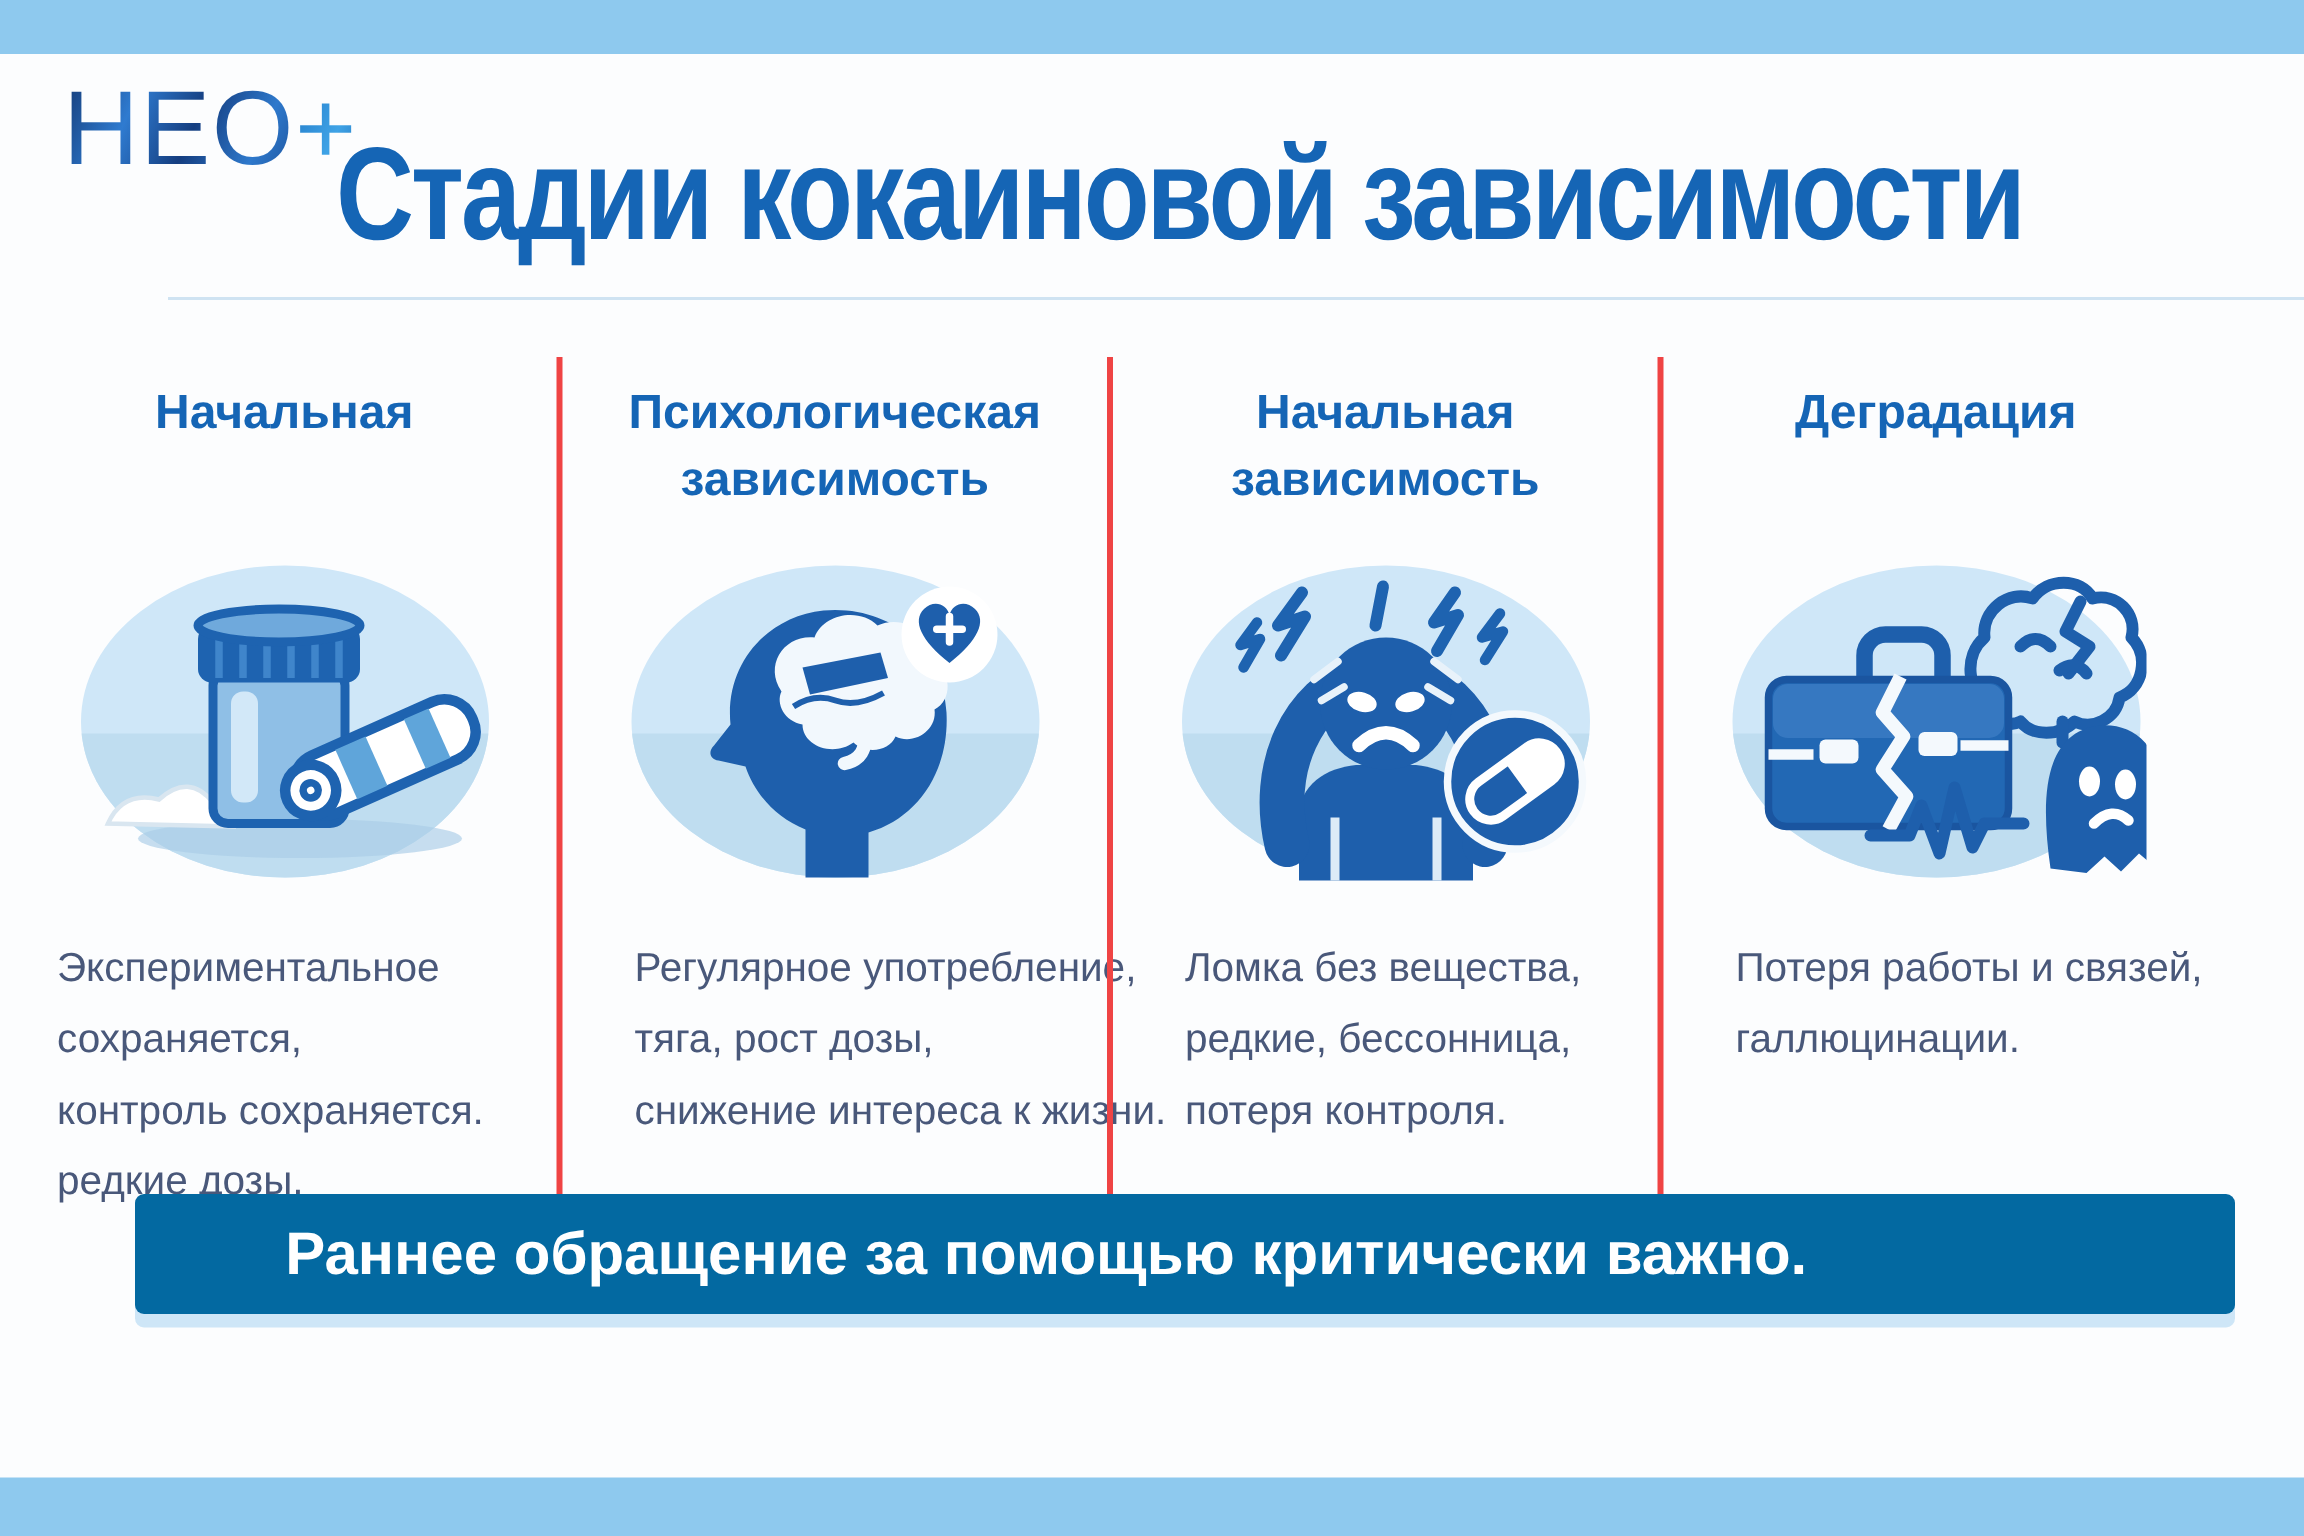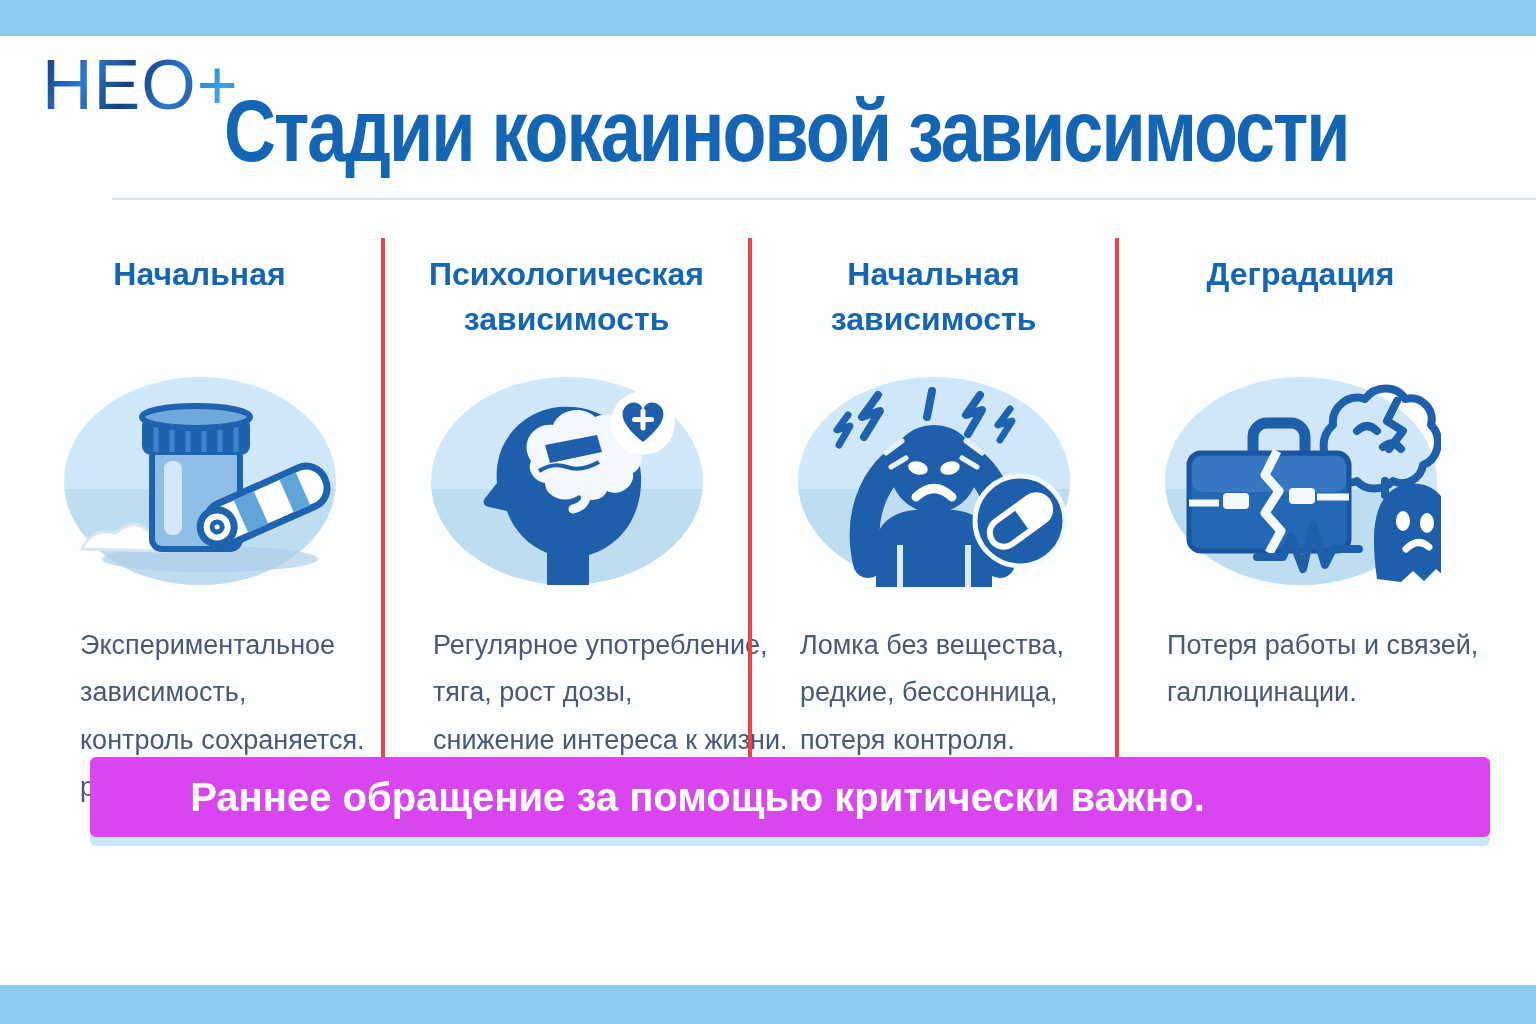--- a/index.html
+++ b/index.html
@@ -31,43 +31,43 @@
     position:absolute;left:224px;top:80px;margin:0;
     font-size:72px;font-weight:700;letter-spacing:-2px;
     color:#1565B5;white-space:nowrap;
     transform:scaleY(1.22);transform-origin:left top;
   }
   .header-divider{
     position:absolute;top:198px;left:112px;right:0;height:0;
     border-top:2px solid #CFE3F2;
   }
 
-  .stages{position:absolute;top:238px;left:18px;width:1464px;display:flex;}
+  .stages{position:absolute;top:238px;left:8px;width:1464px;display:flex;}
   .col{flex:1 1 0;box-sizing:border-box;min-width:0;}
   .col + .col{border-left:4px solid #ef4444;}
 
   .col-title{
     margin:14px 0 0;height:110px;text-align:center;
     font-size:32px;font-weight:700;line-height:1.42;color:#1565B5;
   }
   .col-title span{display:block;}
 
   .icon-wrap{height:238px;display:flex;align-items:center;justify-content:center;}
 
   .desc{
     margin:22px 14px 0 48px;
     font-size:27px;line-height:1.75;font-weight:400;
     color:#49587A;
   }
-  .col:first-child .desc{margin-left:62px;}
+  .col:first-child .desc{margin-left:30px;}
   .desc span{display:block;white-space:nowrap;}
 
   .banner{
-    position:absolute;left:90px;top:757px;width:1400px;height:80px;
-    background:#d946ef;border-radius:6px;box-sizing:border-box;
+    position:absolute;left:90px;top:796px;width:1400px;height:80px;
+    background:#0369a1;border-radius:6px;box-sizing:border-box;
     display:flex;align-items:center;justify-content:center;
     padding-right:185px;
     box-shadow:0 9px 0 rgba(168,212,240,0.55);
   }
   .banner-text{
     color:#FFFFFF;font-size:40px;font-weight:700;letter-spacing:0;
     white-space:nowrap;
   }
 </style>
 </head>
@@ -109,21 +109,21 @@
           <rect x="0" y="-21" width="128" height="42" rx="20" fill="#FFFFFF" stroke="#1E63B0" stroke-width="7"></rect>
           <rect x="36" y="-18" width="22" height="36" fill="#5FA5DA"></rect>
           <rect x="86" y="-18" width="18" height="36" fill="#5FA5DA"></rect>
           <circle cx="10" cy="0" r="17" fill="#FFFFFF" stroke="#1E63B0" stroke-width="7"></circle>
           <circle cx="10" cy="0" r="5" fill="none" stroke="#1E63B0" stroke-width="5"></circle>
         </g>
       </svg>
     </div>
     <p class="desc">
       <span>Экспериментальное</span>
-      <span>зависимость,</span>
+      <span>сохраняется,</span>
       <span>контроль сохраняется.</span>
       <span>редкие дозы,</span>
     </p>
   </section>
 
   <section class="col">
     <h2 class="col-title">
       <span>Психологическая</span>
       <span>зависимость</span>
     </h2>

